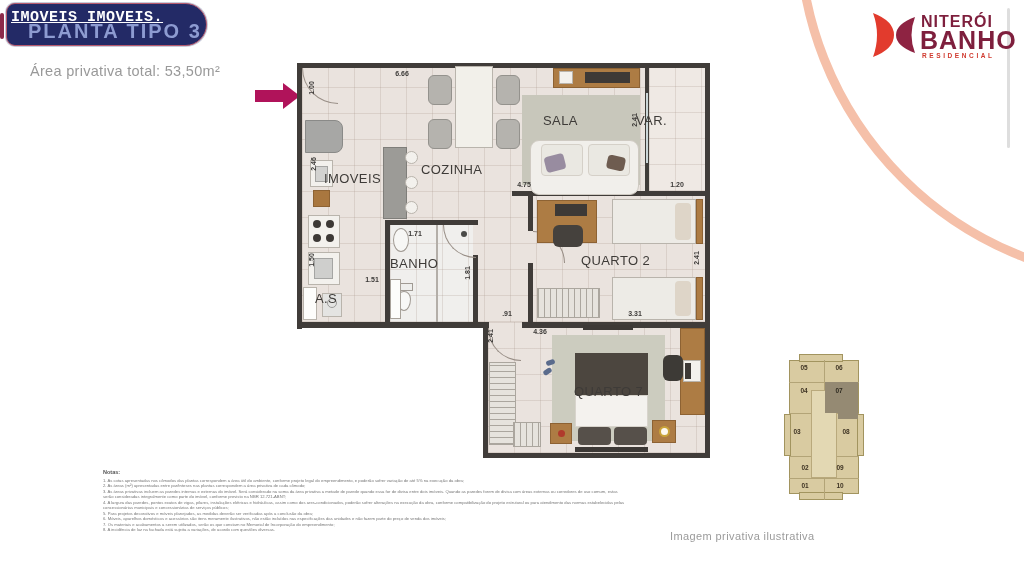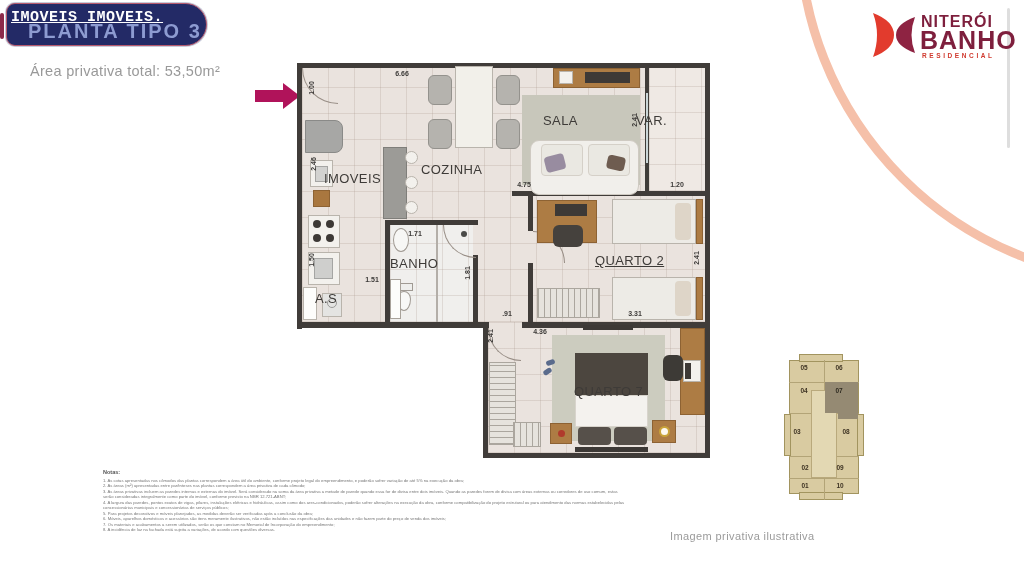--- a/index.html
+++ b/index.html
@@ -207,21 +207,21 @@
   <div class="f" style="left:366px;top:292px;width:20px;height:26px;background:#3d3a36;border-radius:6px;"></div>
   <div class="f whitebox" style="left:386px;top:297px;width:18px;height:22px;"></div>
   <div class="f dark" style="left:388px;top:300px;width:6px;height:16px;"></div>
 
   <div class="rlabel" style="left:27px;top:108px;">IMOVEIS</div>
   <div class="rlabel" style="left:124px;top:99px;">COZINHA</div>
   <div class="rlabel" style="left:246px;top:50px;">SALA</div>
   <div class="rlabel" style="left:339px;top:50px;">VAR.</div>
   <div class="rlabel" style="left:93px;top:193px;">BANHO</div>
   <div class="rlabel" style="left:18px;top:228px;">A.S</div>
-  <div class="rlabel" style="left:298px;top:190px;text-decoration:underline;">QUARTO 2</div>
+  <div class="rlabel" style="left:284px;top:190px;">QUARTO 2</div>
   <div class="rlabel" style="left:277px;top:321px;">QUARTO 7</div>
 
   <div class="dim" style="left:93px;top:6px;">6.66</div>
   <div class="dim v" style="left:2.5px;top:20px;">1.00</div>
   <div class="dim v" style="left:4.5px;top:96px;">2.46</div>
   <div class="dim v" style="left:2.5px;top:192px;">1.50</div>
   <div class="dim" style="left:63px;top:212px;">1.51</div>
   <div class="dim" style="left:106px;top:166px;">1.71</div>
   <div class="dim v" style="left:159px;top:205px;">1.81</div>
   <div class="dim" style="left:215px;top:117px;">4.75</div>

